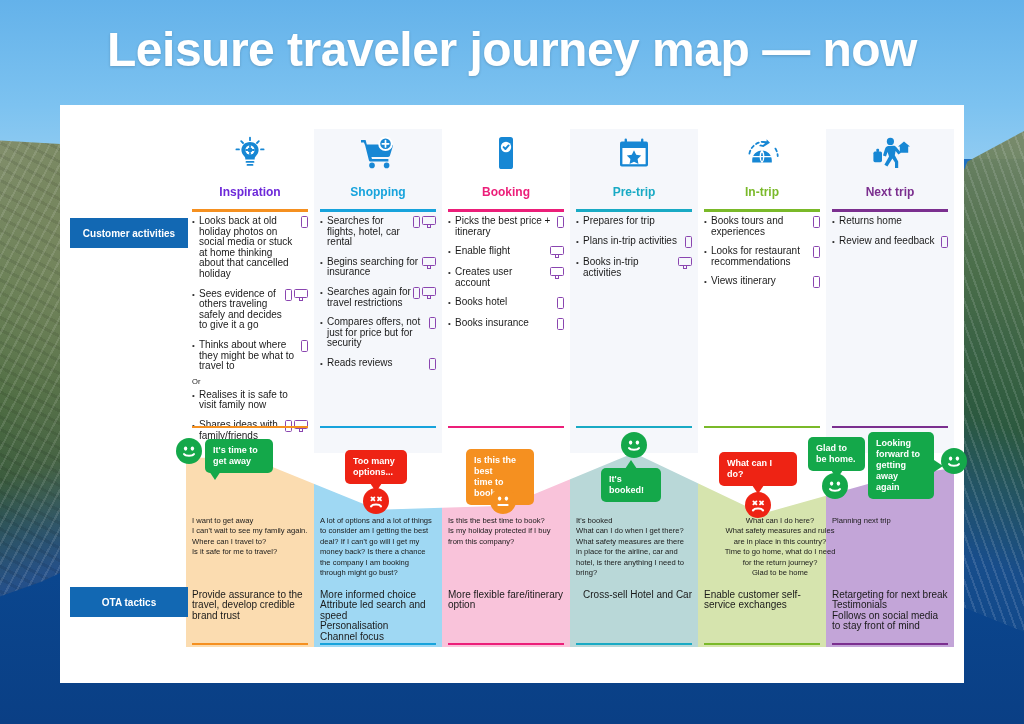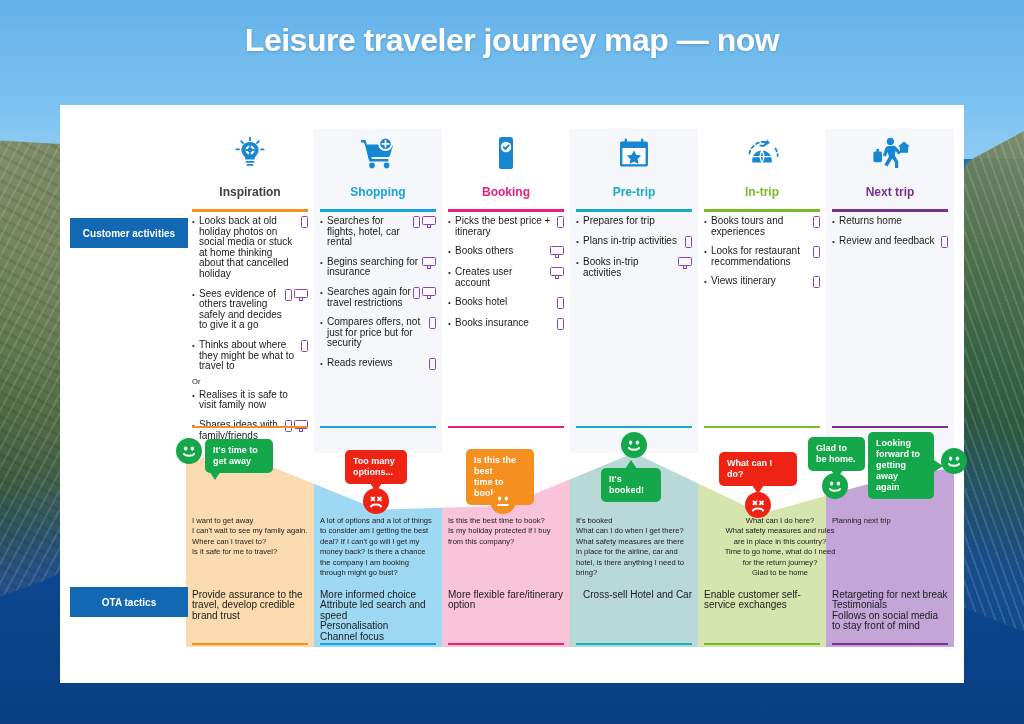--- a/index.html
+++ b/index.html
@@ -49,21 +49,21 @@
   .bg-foam {
     position:absolute; left:60px; top:470px; width:140px; height:70px;
     background: radial-gradient(ellipse at 50% 50%, rgba(255,255,255,.45) 0%, rgba(255,255,255,0) 70%);
     filter: blur(2px);
   }
 
   
   .title {
     position: absolute; z-index: 3; left: 0; right: 0; top: 22px;
     text-align: center; color: #ffffff;
-    font-size: 32px; font-weight: bold; letter-spacing: -.5px;
+    font-size: 48px; font-weight: bold; letter-spacing: -.5px;
     text-shadow: 0 1px 3px rgba(0,0,0,.18);
   }
 
   
   .board {
     position: absolute; z-index: 2;
     left: 60px; top: 105px; width: 904px; height: 578px;
     background: #ffffff;
   }
 
@@ -164,21 +164,21 @@
         <path d="M17 1.6v2.6M8.2 5.2l1.8 1.8M25.8 5.2 24 7M3.4 13.4H6M28 13.4h2.6"></path>
             </g>
       <g fill="#1787d4">
               <rect x="16.1" y="9" width="1.8" height="3" rx=".9"></rect>
               <rect x="16.1" y="16" width="1.8" height="3" rx=".9"></rect>
         <rect x="12.2" y="13.1" width="3" height="1.8" rx=".9"></rect>
               <rect x="18.8" y="13.1" width="3" height="1.8" rx=".9"></rect>
             </g>
           </svg>
         </div>
-        <div class="colname" style="color:#404040">Inspiration</div>
+        <div class="colname" style="color:#6d28d9">Inspiration</div>
         <div class="colrule" style="background:#f59020"></div>
       </div>
       <div class="colhead" style="left: 254px;">
         <div class="colicon">
           <svg width="38" height="32" viewBox="0 0 38 32" fill="#1787d4">
       <path d="M2 3h4.6l1.2 4.4h24.6c1 0 1.7.9 1.4 1.9l-2.9 9.4c-.2.7-.9 1.2-1.7 1.2H12.4L13 22h16.4v2.6H11.6c-.8 0-1.5-.6-1.7-1.4L6.1 8.2 4.9 5.6H2z"></path>
       <circle cx="13" cy="28.4" r="2.8"></circle>
             <circle cx="27.6" cy="28.4" r="2.8"></circle>
       <circle cx="26.5" cy="6.8" r="6.3" fill="#1787d4" stroke="#fff" stroke-width="2"></circle>
       <path d="M26.5 3.6v6.4M23.3 6.8h6.4" stroke="#fff" stroke-width="1.7" stroke-linecap="round"></path>
@@ -342,21 +342,21 @@
       <div class="acts" style="left: 382px; top: 111px;">
         <div class="act">
           <span class="bul">•</span>
           <span class="txt">Picks the best price + itinerary</span>
           <span class="ics">
             <span class="ic-mob"></span>
           </span>
         </div>
         <div class="act">
           <span class="bul">•</span>
-          <span class="txt">Books others</span>
+          <span class="txt">Enable flight</span>
           <span class="ics">
             <span class="ic-desk">
               <i></i>
               <b></b>
             </span>
           </span>
         </div>
         <div class="act">
           <span class="bul">•</span>
           <span class="txt">Creates user account</span>

